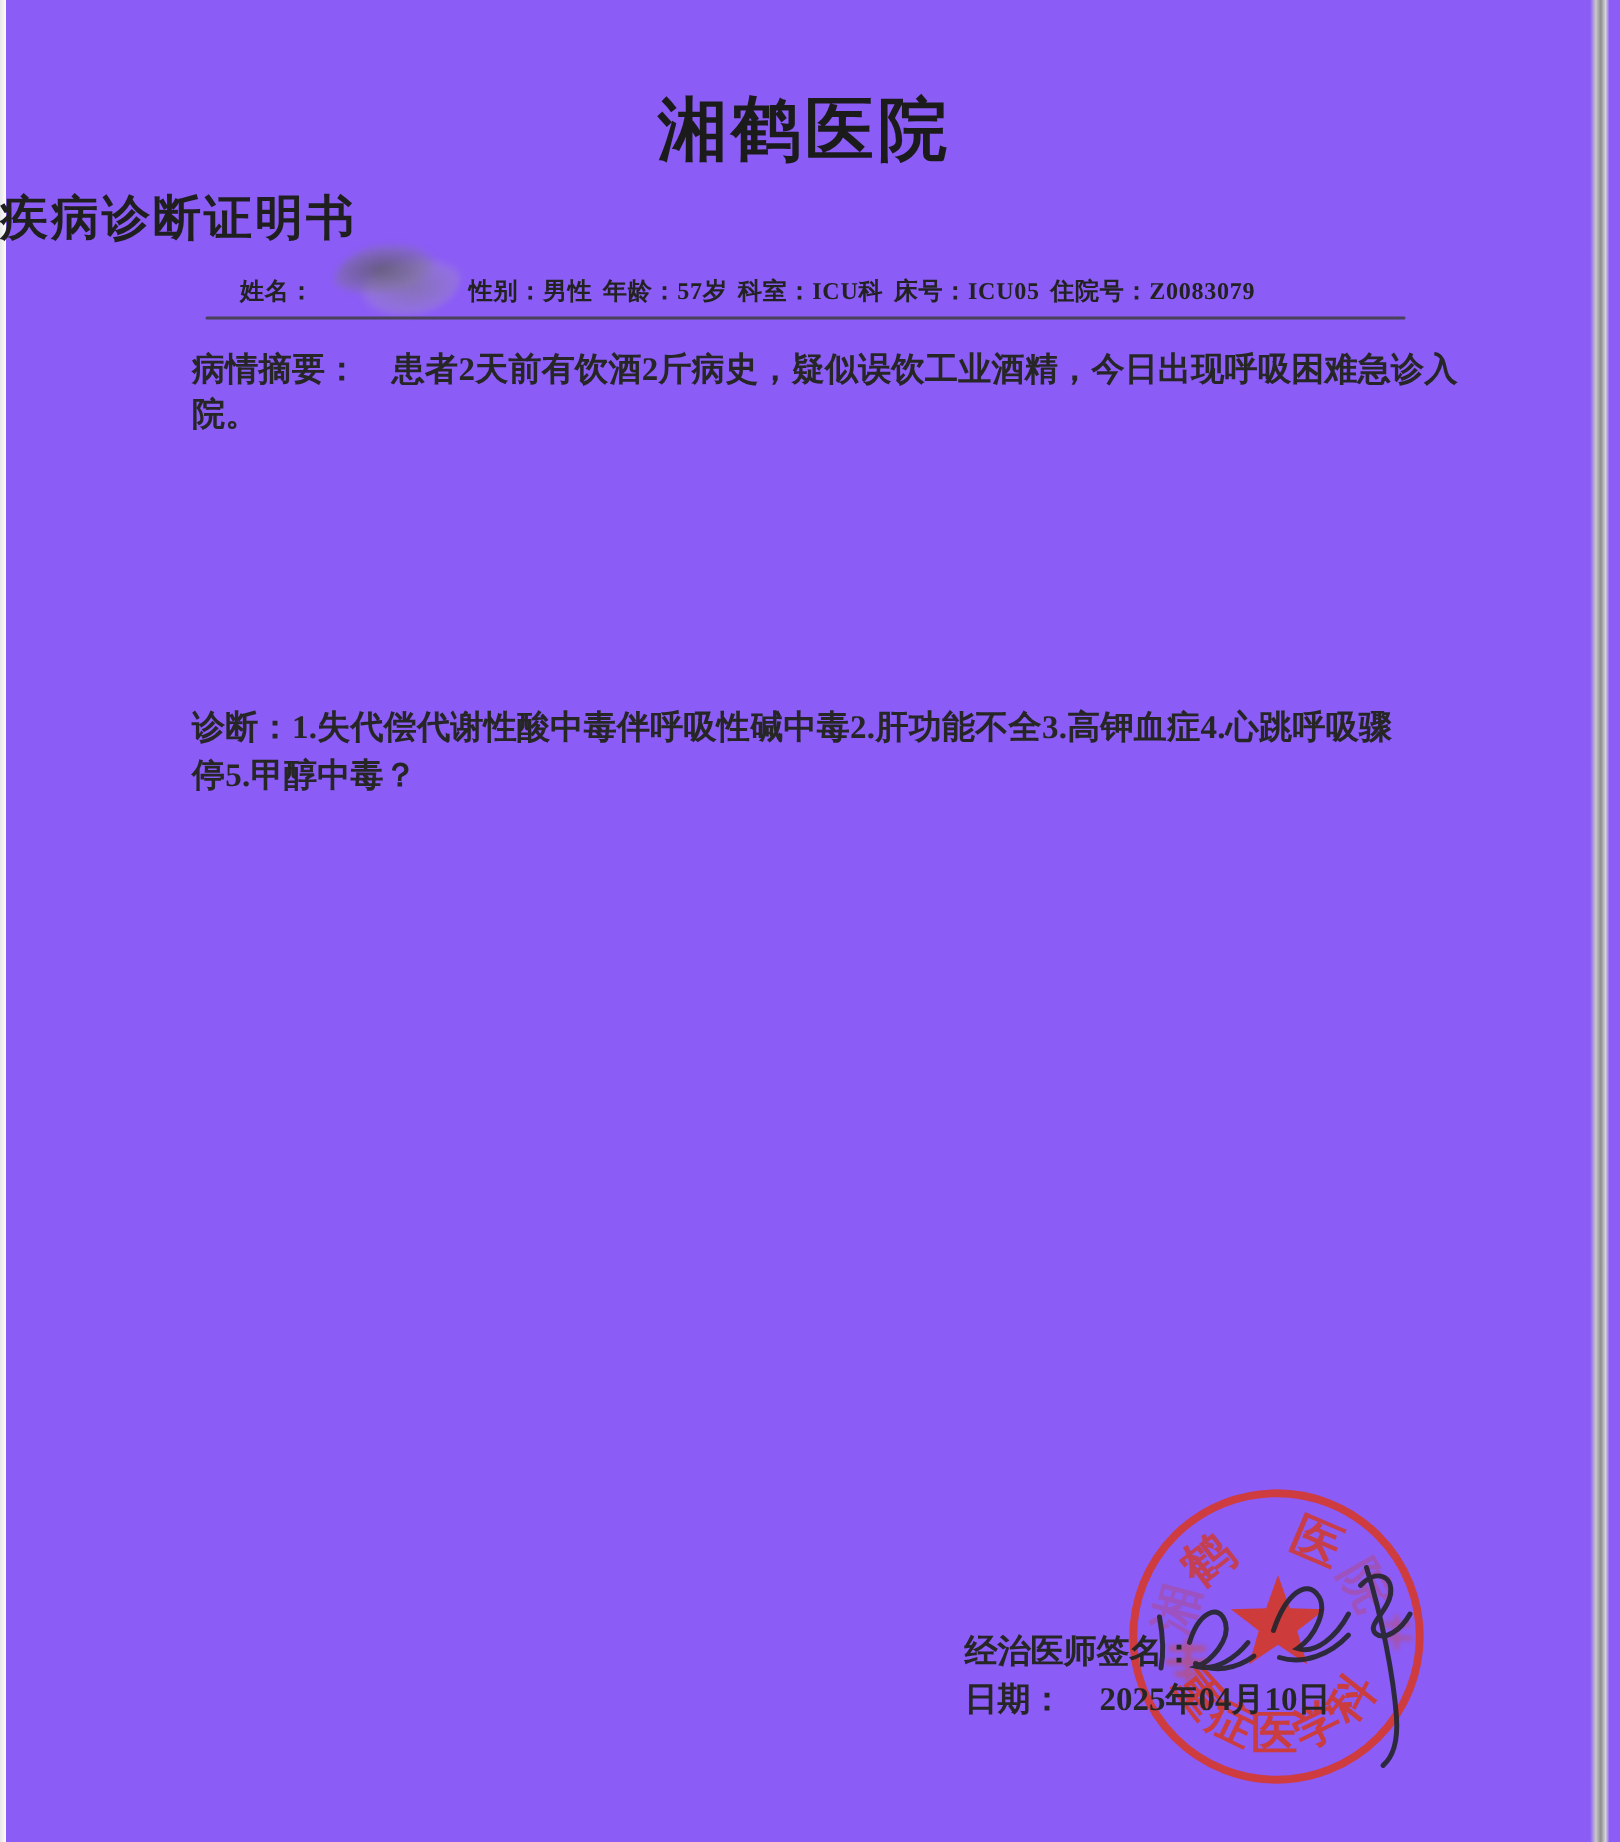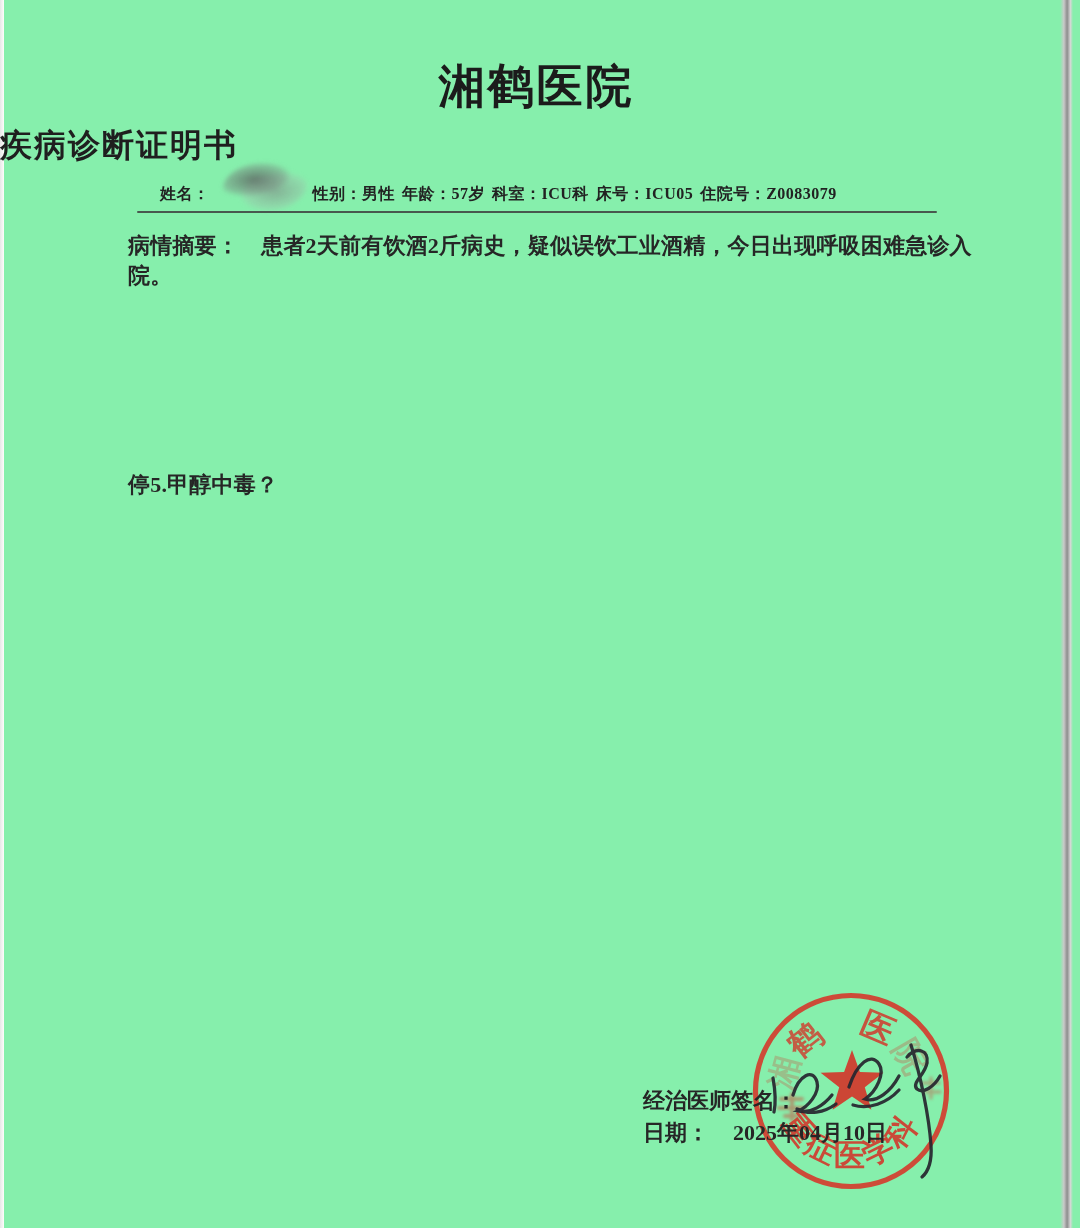--- a/index.html
+++ b/index.html
@@ -1,18 +1,18 @@
 <!DOCTYPE html>
 <html><head>
 <meta charset="utf-8">
 <style>
   html,body{margin:0;padding:0;background:#ffffff;}
   .screen{
     position:relative;width:1080px;height:1228px;margin:0 auto;
-    background:#86efac;overflow:hidden;
+    background:#8b5cf6;overflow:hidden;
     font-family:"Liberation Serif","DejaVu Serif",serif;color:#242424;
   }
   
   .edge-left{position:absolute;left:0;top:0;width:4px;height:100%;
     background:linear-gradient(90deg,#e7e7e7,#fdfdfc);}
   .edge-right{position:absolute;left:1060px;top:0;width:13px;height:100%;
     background:linear-gradient(90deg,rgba(253,253,252,0),#c9c9c9 30%,#8d8d8d 55%,#d6d6d6 80%,rgba(253,253,252,0));}
   .hospital-name{
     position:absolute;left:0;top:56px;width:1073px;text-align:center;
     font-size:46px;font-weight:700;letter-spacing:3px;color:#1b1b1b;
@@ -74,20 +74,21 @@
   </div>
   <div class="name-smudge"></div>
   <div class="info-underline"></div>
 
   <div class="para para-summary">
     <div>病情摘要：　患者2天前有饮酒2斤病史，疑似误饮工业酒精，今日出现呼吸困难急诊入</div>
     <div>院。</div>
   </div>
 
   <div class="para para-diagnosis">
+    <div>诊断：1.失代偿代谢性酸中毒伴呼吸性碱中毒2.肝功能不全3.高钾血症4.心跳呼吸骤</div>
     <div>停5.甲醇中毒？</div>
   </div>
 
 
   <svg class="stamp-svg" width="212" height="212" viewBox="0 0 212 212">
     <defs>
       <filter id="smudgeblur" x="-30%" y="-30%" width="160%" height="160%">
         <feGaussianBlur stdDeviation="1.4"></feGaussianBlur>
       </filter>
       <path id="stamp-bottom-arc" d="M 34.3 127.9 A 75 75 0 0 0 177.7 127.9" fill="none"></path>

